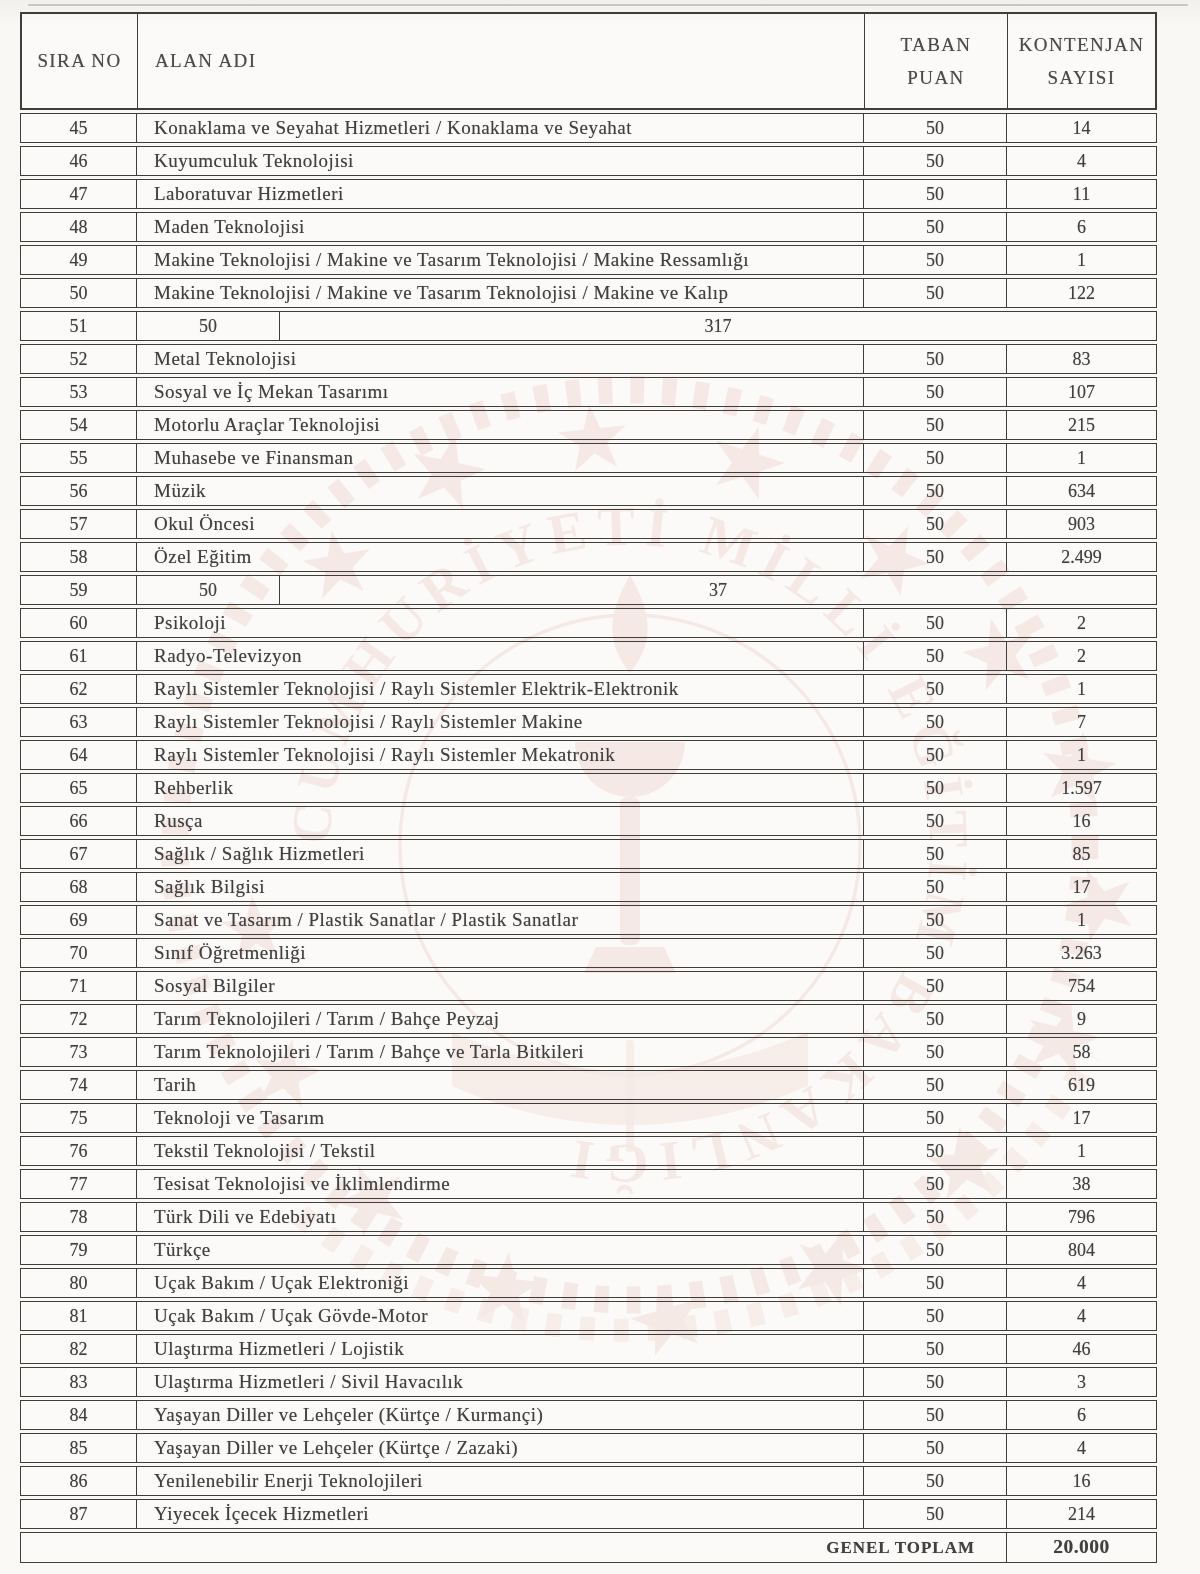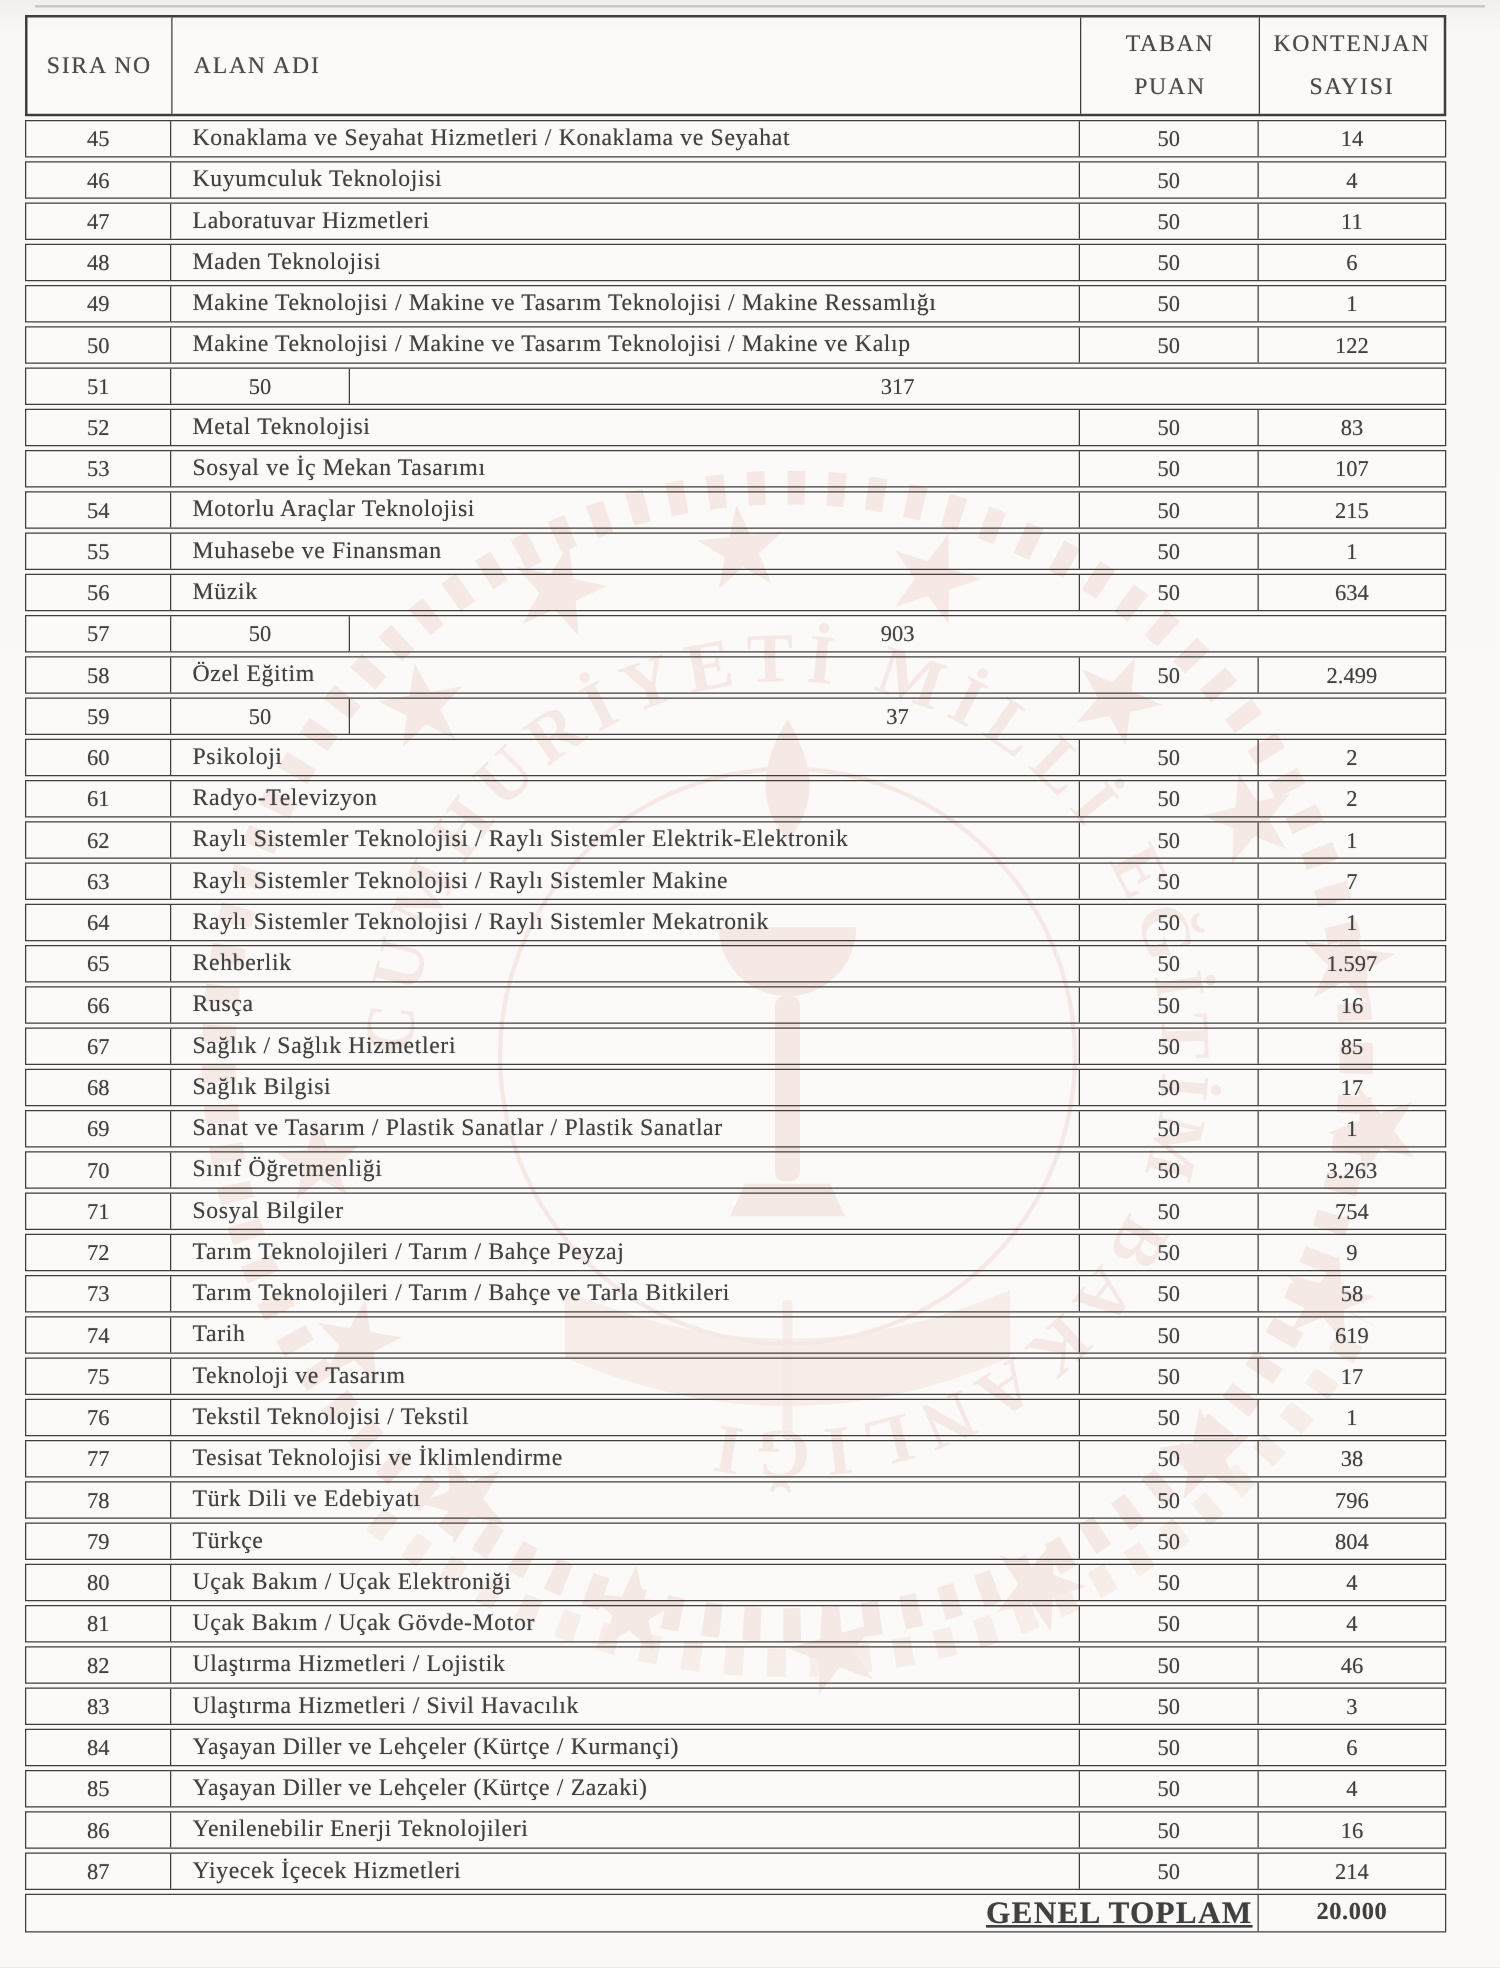--- a/index.html
+++ b/index.html
@@ -8,35 +8,35 @@
     background:linear-gradient(180deg,#f2f0ed 0px,#faf8f5 26px,#fbf9f6 100%);
     font-family:"Liberation Serif","DejaVu Serif",serif;color:#404040;
   }
   .scan-line{position:absolute;left:28px;top:4px;width:1160px;height:2px;
     background:rgba(120,118,115,.35);border-radius:2px;}
   .wm{position:absolute;left:0;top:0;z-index:0;pointer-events:none;}
   .tbl{position:absolute;left:20px;top:12px;width:1137px;z-index:1;
     text-shadow:0 0 .8px rgba(85,85,85,.55);}
   .row{display:flex;box-sizing:border-box;height:30px;margin-bottom:3px;
     border:1.7px solid #3f3e3d;background:rgba(255,255,255,.28);}
-  .hdr{height:81px;border-width:2.2px;}
+  .hdr{height:98px;border-width:2.2px;}
   .c{box-sizing:border-box;display:flex;align-items:center;justify-content:center;
     font-size:18px;line-height:1.15;white-space:nowrap;overflow:hidden;}
   .c1{width:116px;border-right:1.7px solid #3f3e3d;text-align:center;}
   .c2{width:727px;border-right:1.7px solid #3f3e3d;justify-content:flex-start;
     padding-left:17px;font-size:19px;letter-spacing:.5px;}
   .c3{width:143px;border-right:1.7px solid #3f3e3d;}
   .c4{flex:1;}
   .hdr .c{font-size:19px;letter-spacing:1.4px;white-space:pre-line;
     text-align:center;line-height:1.75;color:#4a4a4a;}
   .hdr .c2{justify-content:flex-start;text-align:left;}
   .foot{font-weight:bold;height:31px;margin-bottom:0;}
   .cfl{width:986px;box-sizing:border-box;display:flex;align-items:center;
-    justify-content:flex-end;padding-right:4px;border-right:1.7px solid #3f3e3d;
-    font-size:25px;letter-spacing:1px;white-space:nowrap;text-decoration:underline;}
+    justify-content:flex-end;padding-right:31px;border-right:1.7px solid #3f3e3d;
+    font-size:17px;letter-spacing:1px;white-space:nowrap;}
   .foot .c4{font-size:19.5px;letter-spacing:.5px;text-align:center;}
 </style>
 </head>
 <body>
 
 <div class="page">
 
   <svg class="wm" width="1200" height="1574" viewBox="0 0 1200 1574">
     <defs>
       <path id="star" d="M0,-20L4.7,-6.2L19,-6.2L7.6,2.4L11.8,16.2L0,7.6L-11.8,16.2L-7.6,2.4L-19,-6.2L-4.7,-6.2Z"></path>
@@ -172,20 +172,21 @@
 
     <div class="row">
       <div class="c c1">56</div>
       <div class="c c2">Müzik</div>
       <div class="c c3">50</div>
       <div class="c c4">634</div>
     </div>
 
     <div class="row">
       <div class="c c1">57</div>
+      <div class="c c2">Okul Öncesi</div>
       <div class="c c3">50</div>
       <div class="c c4">903</div>
     </div>
 
     <div class="row">
       <div class="c c1">58</div>
       <div class="c c2">Özel Eğitim</div>
       <div class="c c3">50</div>
       <div class="c c4">2.499</div>
     </div>

